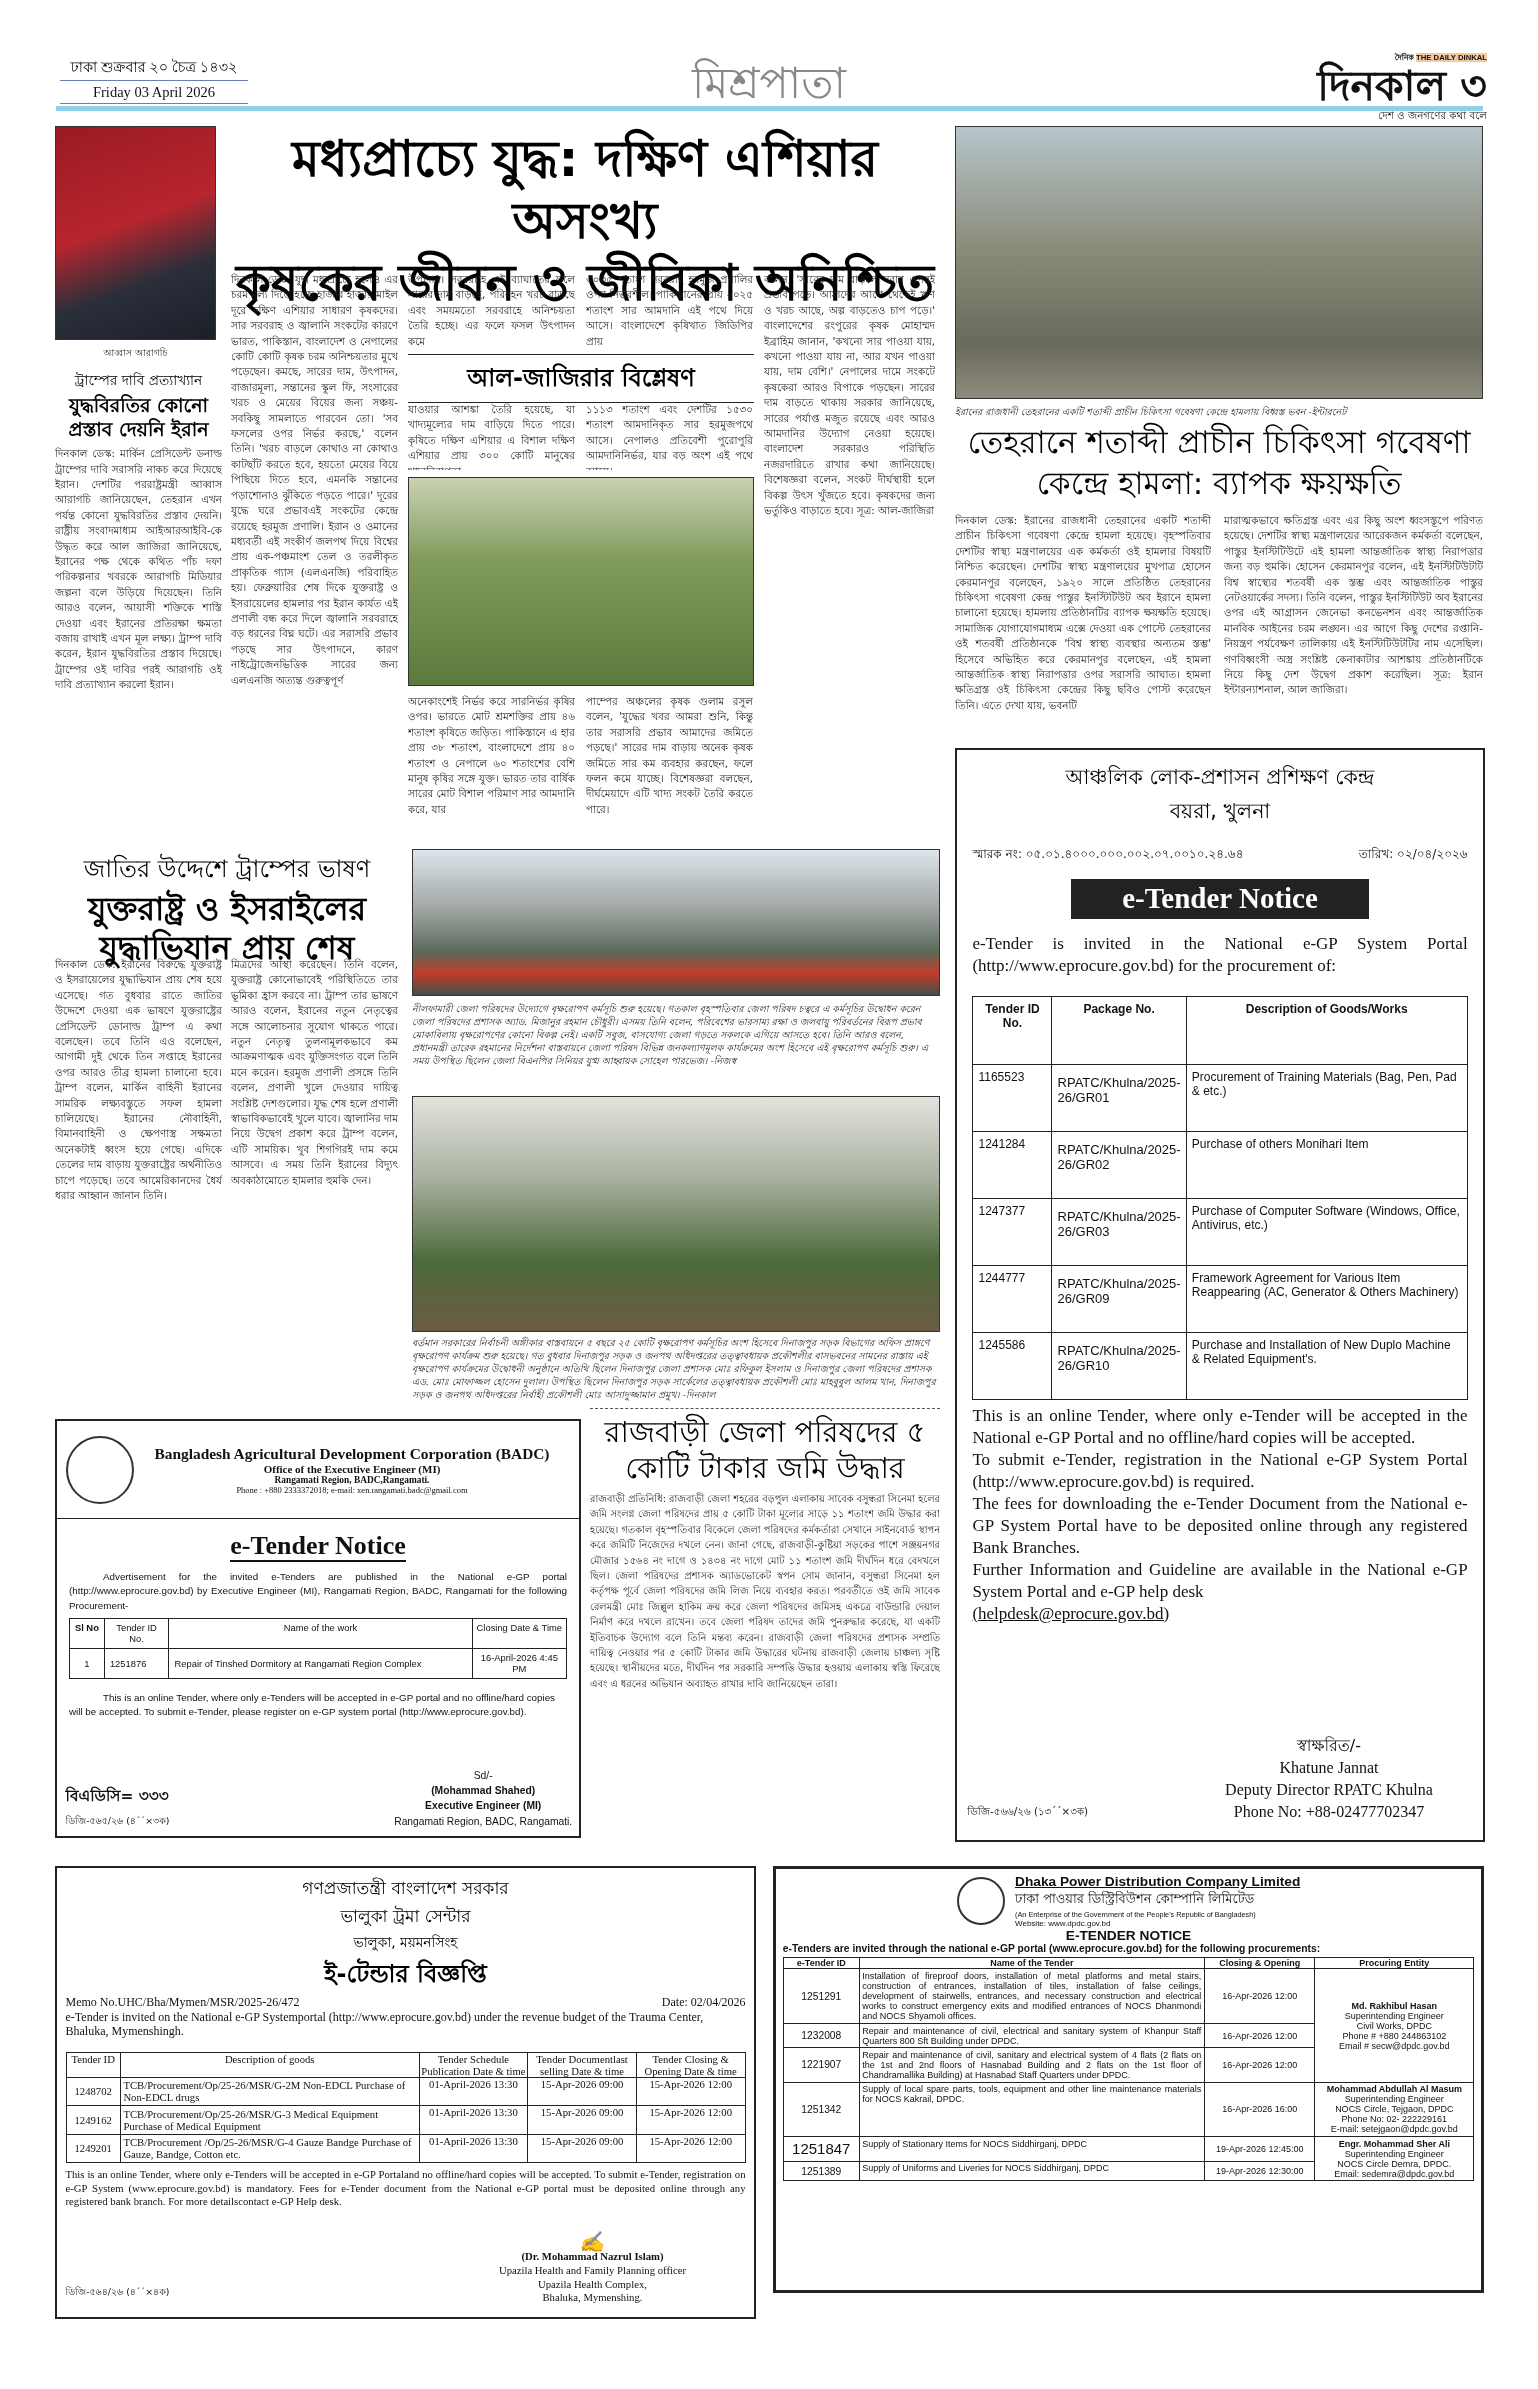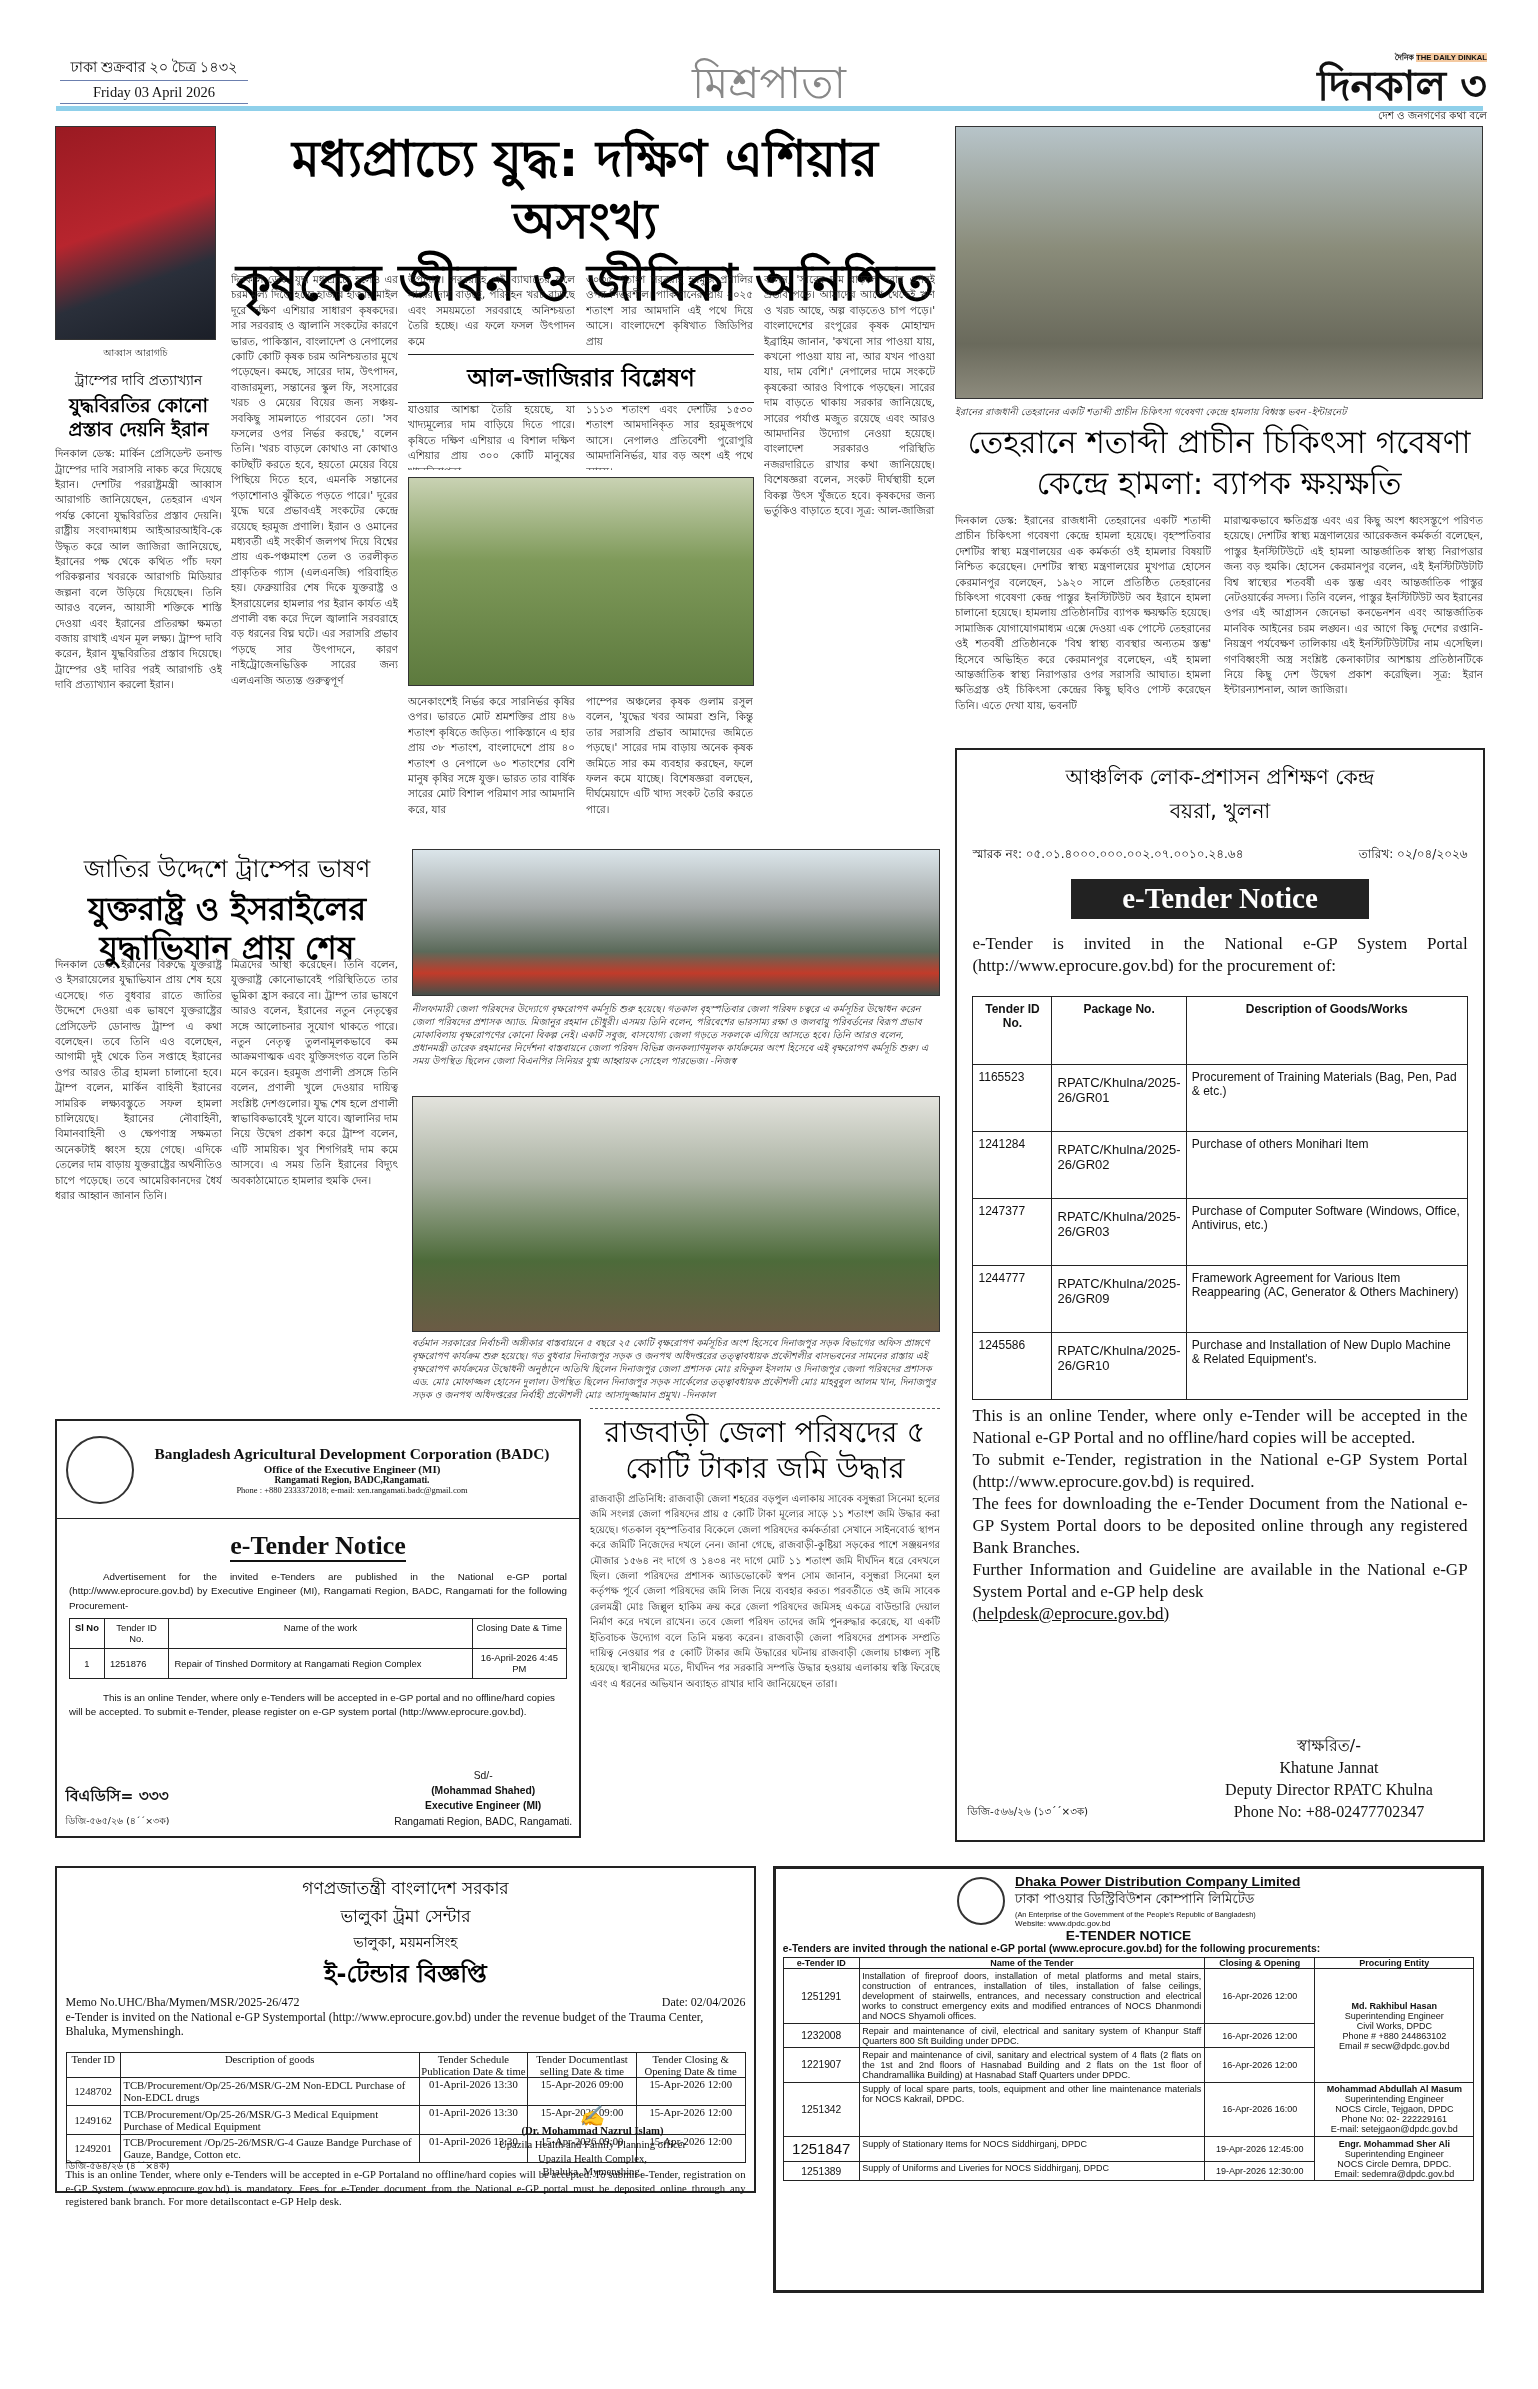--- a/index.html
+++ b/index.html
@@ -138,21 +138,21 @@
         <tr>
           <td style="padding:5.1px;height:67px">1245586</td>
           <td style="padding:10.3px 5.1px;font-size:13px">RPATC/Khulna/2025-26/GR10</td>
           <td style="padding:5.1px">Purchase and Installation of New Duplo Machine &amp; Related Equipment's.</td>
         </tr>
       </tbody>
   </table>
   <div class="serif" style="font-size:17px;line-height:22px;text-align:justify;margin-top:5.1px">
     <div>This is an online Tender, where only e-Tender will be accepted in the National e-GP Portal and no offline/hard copies will be accepted.</div>
     <div>To submit e-Tender, registration in the National e-GP System Portal (http://www.eprocure.gov.bd) is required.</div>
-    <div>The fees for downloading the e-Tender Document from the National e-GP System Portal doors to be deposited online through any registered Bank Branches.</div>
+    <div>The fees for downloading the e-Tender Document from the National e-GP System Portal have to be deposited online through any registered Bank Branches.</div>
     <div>Further Information and Guideline are available in the National e-GP System Portal and e-GP help desk</div>
     <div style="text-decoration:underline">(helpdesk@eprocure.gov.bd)</div>
   </div>
   <div class="serif" style="position:absolute;right:26px;bottom:17px;width:256px;text-align:center;font-size:16px;line-height:22px">
     <div style="font-family:'DejaVu Sans',sans-serif">স্বাক্ষরিত/-</div>
     <div>Khatune Jannat</div>
     <div>Deputy Director RPATC Khulna</div>
     <div>Phone No: +88-02477702347</div>
   </div>
   <div style="position:absolute;left:10.3px;bottom:19px;font-size:10.3px;font-family:'DejaVu Sans',sans-serif">ডিজি-৫৬৬/২৬ (১৩´´×৩ক)</div>
@@ -194,21 +194,21 @@
   <div style="position:absolute;left:8.5px;bottom:26px;font-size:15.4px;font-weight:bold;font-family:'DejaVu Sans',sans-serif">বিএডিসি= ৩৩৩</div>
   <div style="position:absolute;left:8.5px;bottom:6.8px;font-size:9.4px;font-family:'DejaVu Sans',sans-serif">ডিজি-৫৬৫/২৬ (৪´´×৩ক)</div>
   <div class="sans" style="position:absolute;right:6.8px;bottom:6.8px;text-align:center;font-size:10.3px;line-height:15.4px">
     <div>Sd/-</div>
     <div style="font-weight:bold">(Mohammad Shahed)</div>
     <div style="font-weight:bold">Executive Engineer (MI)</div>
     <div>Rangamati Region, BADC, Rangamati.</div>
   </div>
 </div>
 
-<div class="abs box" style="left:55px;top:1866px;width:701px;height:327px;padding:6.8px 8.5px">
+<div class="abs box" style="left:55px;top:1866px;width:701px;height:453px;padding:6.8px 8.5px">
   <div class="h-big" style="font-size:17px;font-weight:normal">গণপ্রজাতন্ত্রী বাংলাদেশ সরকার</div>
   <div class="h-big" style="font-size:17px;font-weight:normal">ভালুকা ট্রমা সেন্টার</div>
   <div class="h-big" style="font-size:13.7px;font-weight:normal">ভালুকা, ময়মনসিংহ</div>
   <div class="h-big" style="font-size:24px">ই-টেন্ডার বিজ্ঞপ্তি</div>
   <div class="serif" style="display:flex;justify-content:space-between;font-size:12px">
     <span>Memo No.UHC/Bha/Mymen/MSR/2025-26/472</span>
     <span>Date: 02/04/2026</span>
   </div>
   <div class="serif" style="font-size:12px;line-height:14.5px">e-Tender is invited on the National e-GP Systemportal (http://www.eprocure.gov.bd) under the revenue budget of the Trauma Center, Bhaluka, Mymenshingh.</div>
   <table class="serif" style="font-size:10.7px;margin-top:13px">

